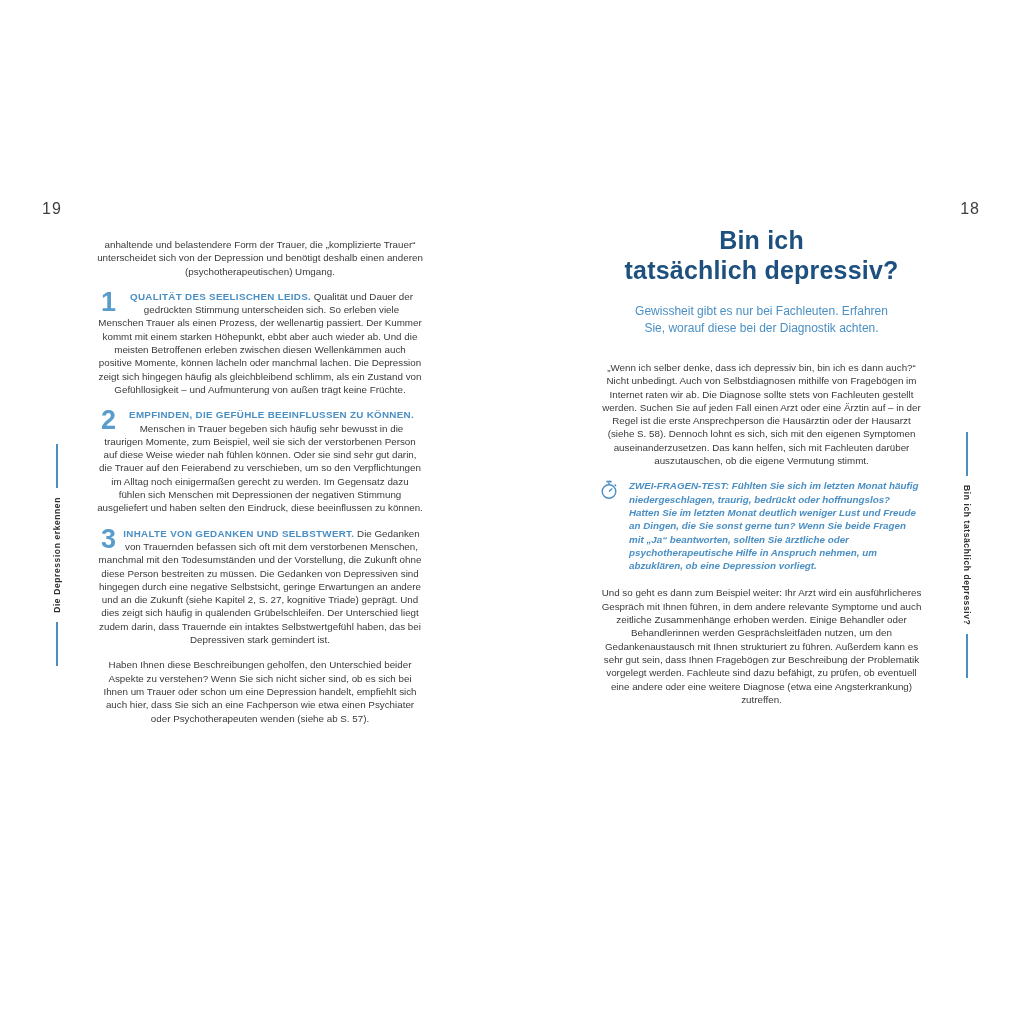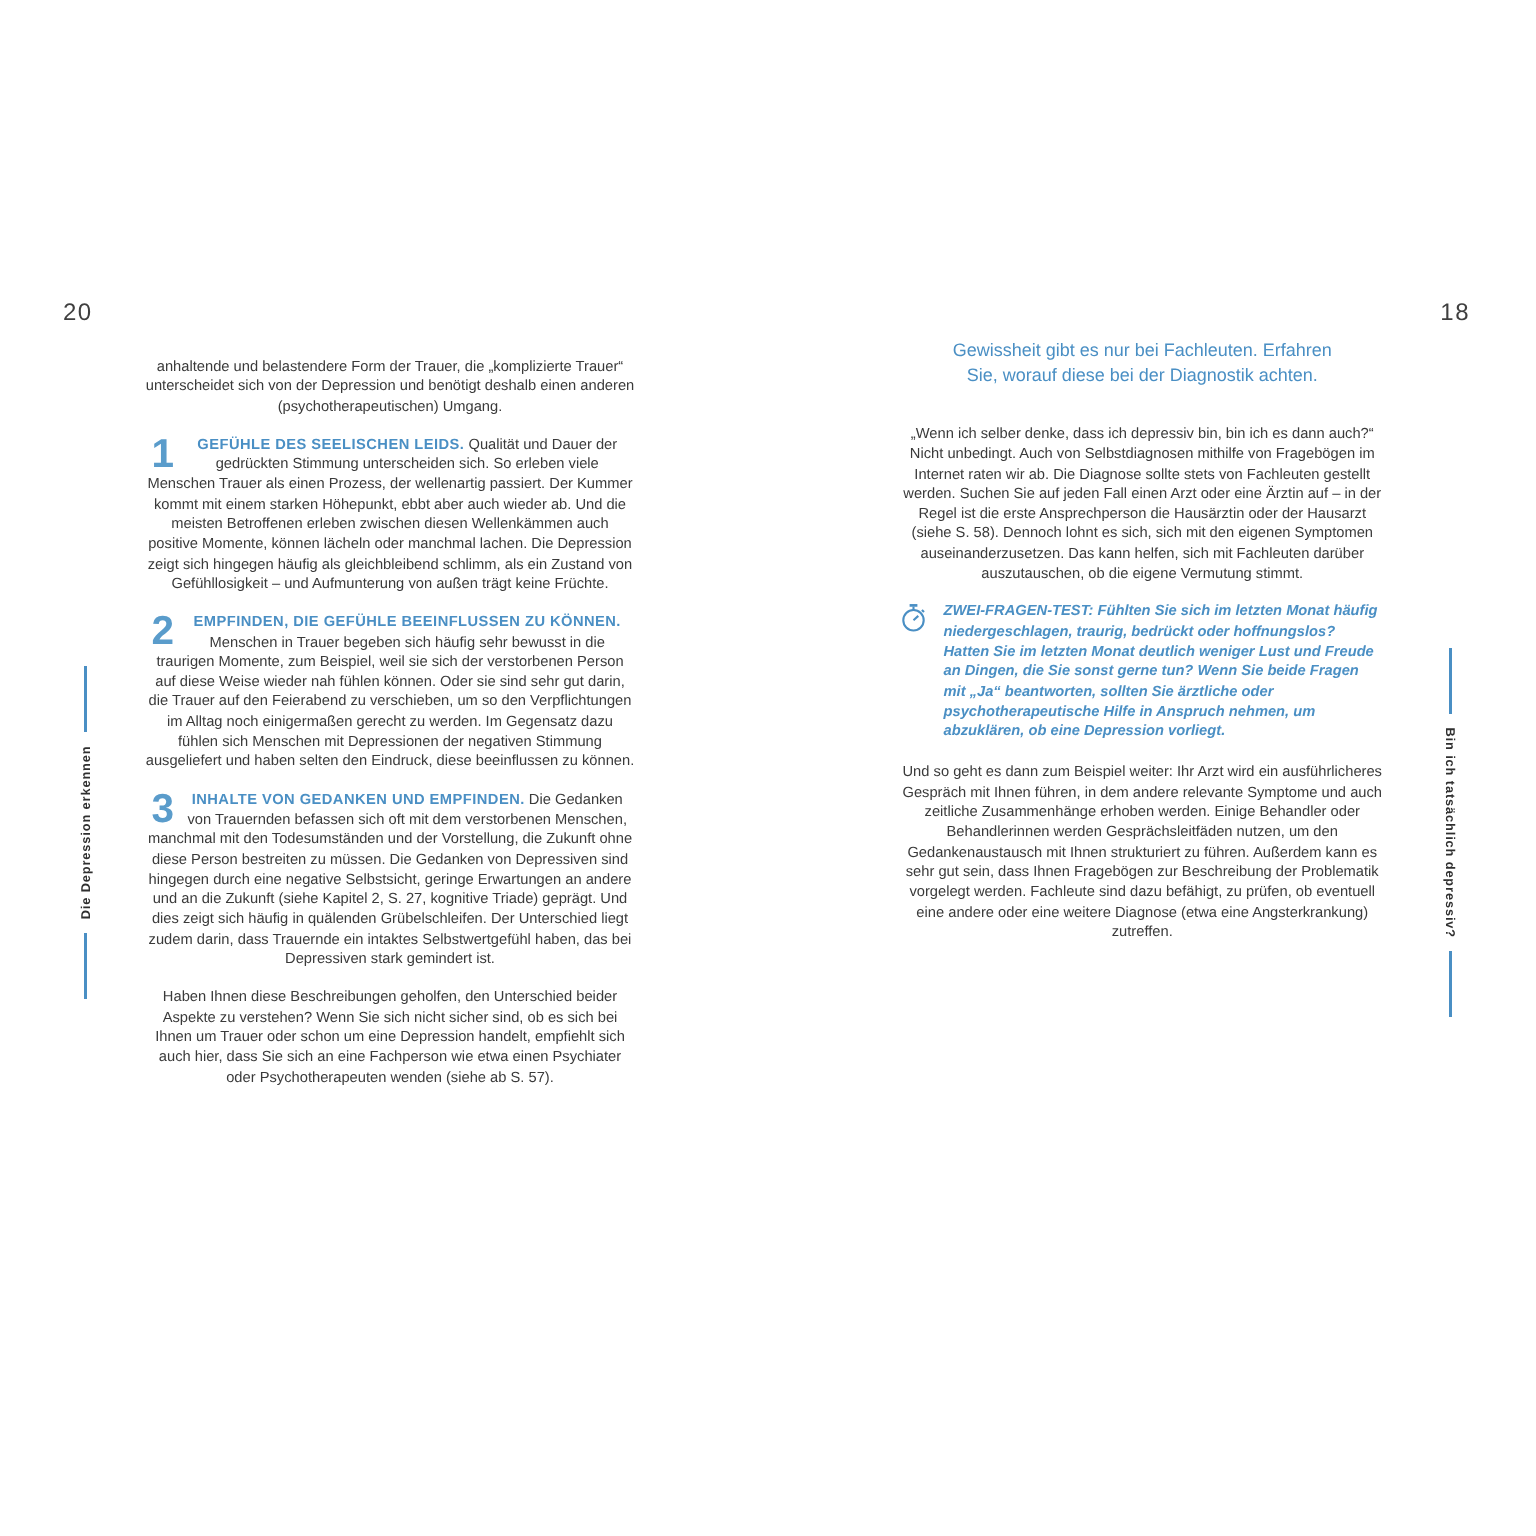--- a/index.html
+++ b/index.html
@@ -77,66 +77,70 @@
     color: #4a8fc4; margin: 0; font-style: italic;
   }
   .indent-first { text-indent: 13px; }
 </style>
 </head>
 <body>
 
 <div class="spread">
 
   <div>
-    <div class="page-number left">20</div>
+    <div class="page-number left">19</div>
 
     <aside class="margin-tab left-tab">
       <span class="vline"></span>
       <span class="vtext">Die Depression erkennen</span>
       <span class="vline"></span>
     </aside>
 
     <div class="column left-col">
       <p class="body">anhaltende und belastendere Form der Trauer, die „komplizierte Trauer“ unterscheidet sich von der Depression und benötigt deshalb einen anderen (psychotherapeutischen) Umgang.</p>
 
       <div class="section">
         <p class="body">
-          <span class="big-num">1</span><span class="heading">GEFÜHLE DES SEELISCHEN LEIDS.</span>
+          <span class="big-num">1</span><span class="heading">QUALITÄT DES SEELISCHEN LEIDS.</span>
           <span>Qualität und Dauer der gedrückten Stimmung unterscheiden sich. So erleben viele Menschen Trauer als einen Prozess, der wellenartig passiert. Der Kummer kommt mit einem starken Höhepunkt, ebbt aber auch wieder ab. Und die meisten Betroffenen erleben zwischen diesen Wellenkämmen auch positive Momente, können lächeln oder manchmal lachen. Die Depression zeigt sich hingegen häufig als gleichbleibend schlimm, als ein Zustand von Gefühllosigkeit – und Aufmunterung von außen trägt keine Früchte.</span>
         </p>
       </div>
 
       <div class="section">
         <p class="body">
           <span class="big-num">2</span><span class="heading">EMPFINDEN, DIE GEFÜHLE BEEINFLUSSEN ZU KÖNNEN.</span>
           <span>Menschen in Trauer begeben sich häufig sehr bewusst in die traurigen Momente, zum Beispiel, weil sie sich der verstorbenen Person auf diese Weise wieder nah fühlen können. Oder sie sind sehr gut darin, die Trauer auf den Feierabend zu verschieben, um so den Verpflichtungen im Alltag noch einigermaßen gerecht zu werden. Im Gegensatz dazu fühlen sich Menschen mit Depressionen der negativen Stimmung ausgeliefert und haben selten den Eindruck, diese beeinflussen zu können.</span>
         </p>
       </div>
 
       <div class="section">
         <p class="body">
-          <span class="big-num">3</span><span class="heading">INHALTE VON GEDANKEN UND EMPFINDEN.</span>
+          <span class="big-num">3</span><span class="heading">INHALTE VON GEDANKEN UND SELBSTWERT.</span>
           <span>Die Gedanken von Trauernden befassen sich oft mit dem verstorbenen Menschen, manchmal mit den Todesumständen und der Vorstellung, die Zukunft ohne diese Person bestreiten zu müssen. Die Gedanken von Depressiven sind hingegen durch eine negative Selbstsicht, geringe Erwartungen an andere und an die Zukunft (siehe Kapitel 2, S. 27, kognitive Triade) geprägt. Und dies zeigt sich häufig in quälenden Grübelschleifen. Der Unterschied liegt zudem darin, dass Trauernde ein intaktes Selbstwertgefühl haben, das bei Depressiven stark gemindert ist.</span>
         </p>
       </div>
 
       <p class="body">Haben Ihnen diese Beschreibungen geholfen, den Unterschied beider Aspekte zu verstehen? Wenn Sie sich nicht sicher sind, ob es sich bei Ihnen um Trauer oder schon um eine Depression handelt, empfiehlt sich auch hier, dass Sie sich an eine Fachperson wie etwa einen Psychiater oder Psychotherapeuten wenden (siehe ab S. 57).</p>
     </div>
   </div>
 
   <div>
     <div class="page-number right">18</div>
 
     <aside class="margin-tab right-tab">
       <span class="vline"></span>
       <span class="vtext">Bin ich tatsächlich depressiv?</span>
       <span class="vline"></span>
     </aside>
 
     <div class="column right-col">
+      <h1 class="title">
+        <span>Bin ich</span><br>
+        <span>tatsächlich depressiv?</span>
+      </h1>
 
       <p class="subtitle">Gewissheit gibt es nur bei Fachleuten. Erfahren Sie, worauf diese bei der Diagnostik achten.</p>
 
       <p class="body">„Wenn ich selber denke, dass ich depressiv bin, bin ich es dann auch?“ Nicht unbedingt. Auch von Selbstdiagnosen mithilfe von Fragebögen im Internet raten wir ab. Die Diagnose sollte stets von Fachleuten gestellt werden. Suchen Sie auf jeden Fall einen Arzt oder eine Ärztin auf – in der Regel ist die erste Ansprechperson die Hausärztin oder der Hausarzt (siehe S. 58). Dennoch lohnt es sich, sich mit den eigenen Symptomen auseinanderzusetzen. Das kann helfen, sich mit Fachleuten darüber auszutauschen, ob die eigene Vermutung stimmt.</p>
 
       <div class="callout">
         <span class="icon-wrap">
           <svg width="18" height="20" viewBox="0 0 18 20">
             <g fill="none" stroke="#4a8fc4" stroke-width="1.4">
               <circle cx="9" cy="11.5" r="6.8"></circle>

